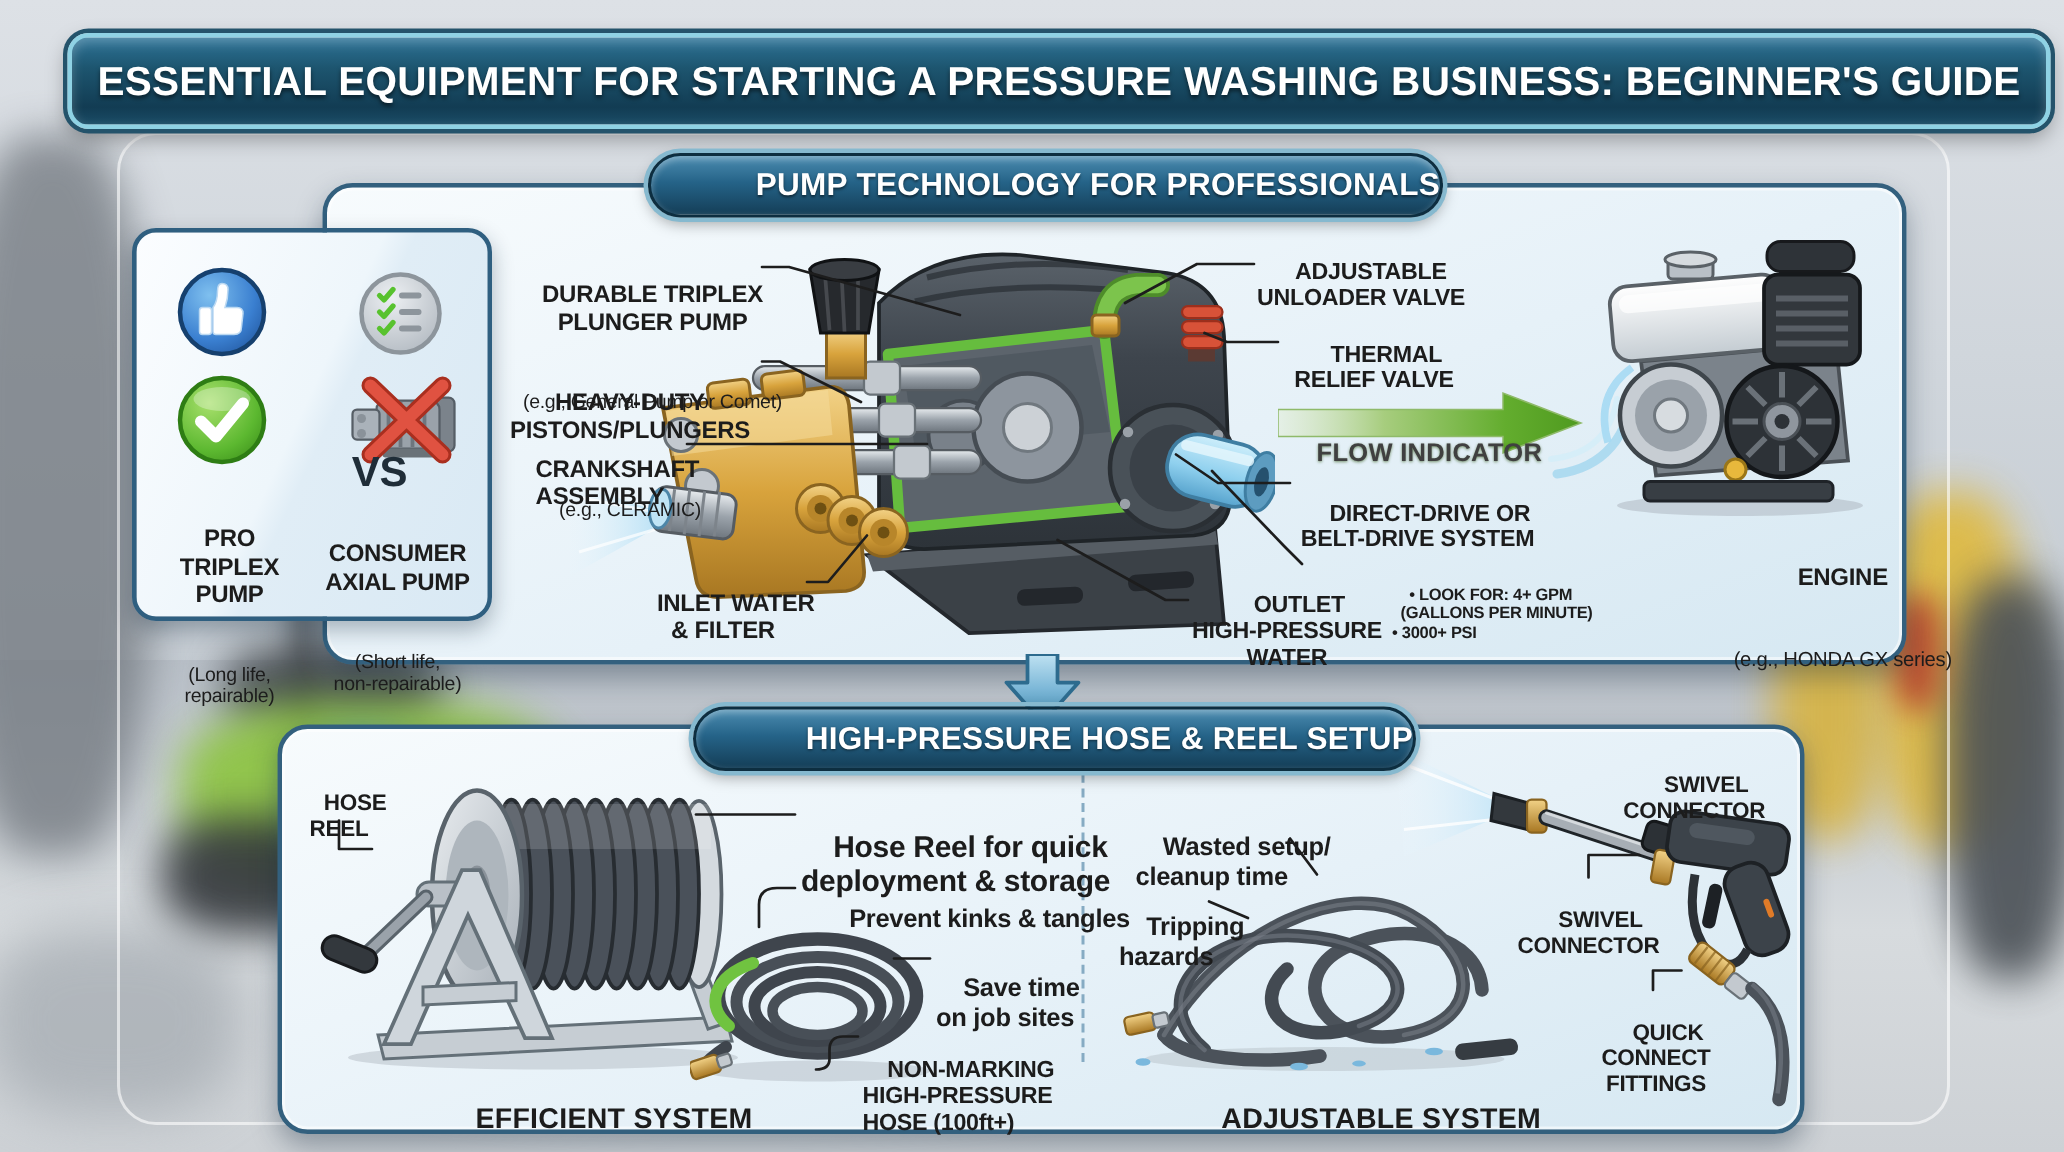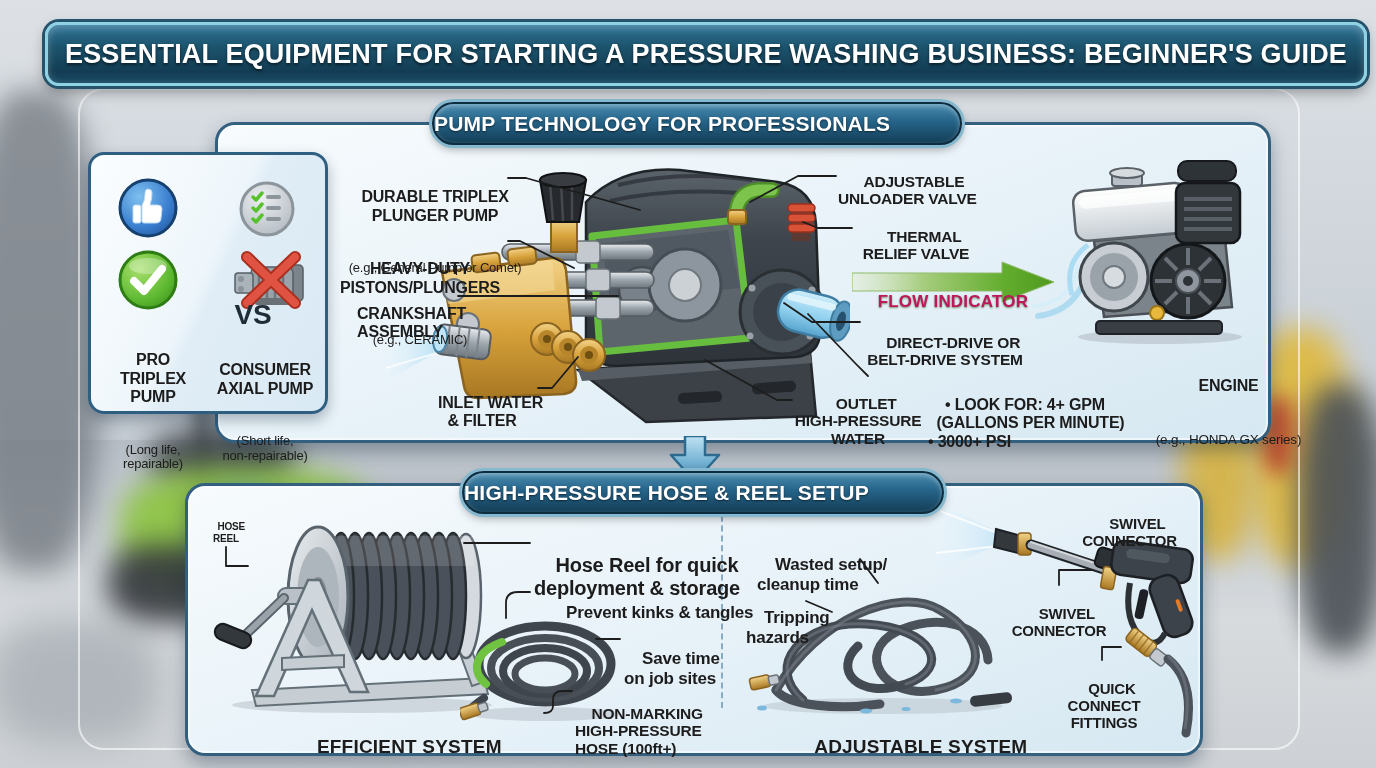--- a/index.html
+++ b/index.html
@@ -14,40 +14,40 @@
   .blob{position:absolute;filter:blur(14px);border-radius:38%;}
   .frame{position:absolute;left:78px;top:88px;width:1218px;height:658px;
          border:2.5px solid rgba(255,255,255,.75);border-radius:26px;opacity:.8;}
   
   .banner{position:absolute;left:30px;top:22px;width:1316px;height:58px;z-index:6;
           display:flex;align-items:center;justify-content:center;border-radius:14px;
           background:linear-gradient(180deg,#2d7397 0%,#1d556f 35%,#123c53 80%,#1a4c66 100%);
           border:3px solid #8fd2e4;box-shadow:0 0 0 3px #24536b,0 6px 14px rgba(0,0,0,.35),inset 0 3px 8px rgba(255,255,255,.25);
           color:#fff;font-weight:700;font-size:27px;letter-spacing:.2px;
           text-shadow:0 2px 3px rgba(0,0,0,.55);white-space:pre;margin-left:15px;}
-  .pill{position:absolute;z-index:6;display:flex;align-items:center;justify-content:flex-start;
+  .pill{position:absolute;z-index:6;display:flex;align-items:center;justify-content:flex-end;
         color:#fff;font-weight:700;font-size:21px;border-radius:22px;letter-spacing:.2px;
         background:linear-gradient(180deg,#4b8cb0 0%,#256388 45%,#143e57 100%);
         border:2px solid #0d2e40;
         box-shadow:0 0 0 3px #86b9cf,0 4px 10px rgba(0,0,0,.35),inset 0 2px 5px rgba(255,255,255,.35);
         text-shadow:0 1px 2px rgba(0,0,0,.55);white-space:pre;}
   .panel{position:absolute;z-index:2;border:3px solid #33607e;border-radius:20px;
          background:linear-gradient(160deg,#f7fbfd 0%,#e6f1f8 55%,#d6e8f2 100%);
          box-shadow:0 8px 18px rgba(20,40,60,.35),inset 0 0 0 2px rgba(255,255,255,.55);}
   .vs-card{position:absolute;z-index:5;left:88px;top:152px;width:234px;height:256px;
            border:3px solid #2f5f80;border-radius:16px;
            background:linear-gradient(115deg,#fbfdff 0%,#eef6fb 47%,#e0edf6 53%,#d9e9f4 100%);
            box-shadow:0 6px 14px rgba(20,40,60,.32);}
   
   .lbl{position:absolute;z-index:7;font-weight:700;color:#1c1c1c;white-space:pre;
        line-height:1.14;letter-spacing:-.2px;}
   .tc{text-align:center;}
   .sub{font-weight:400;}
   .dash-div{position:absolute;z-index:5;border-left:2.5px dashed #86abc3;}
-  .flow-text{position:absolute;z-index:7;color:#be185d;font-weight:700;font-size:17px;
+  .flow-text{position:absolute;z-index:7;color:#404040;font-weight:700;font-size:17px;
              text-align:right;text-shadow:0 1px 2px rgba(40,80,10,.6);letter-spacing:.2px;white-space:pre;}
   svg{display:block;}
   .illus{position:absolute;z-index:3;}
   #lines{position:absolute;left:0;top:0;z-index:4;pointer-events:none;}
 </style>
 </head>
 <body>
 
 <div id="stage">
 
@@ -528,31 +528,31 @@
   </div>
   <div class="lbl tc" style="left:858px;top:316px;width:174px;font-size:15.5px;">
     <span>DIRECT-DRIVE OR
 BELT-DRIVE SYSTEM</span>
   </div>
   <div class="lbl tc" style="left:794px;top:377px;width:128px;font-size:15.5px;">
     <span>OUTLET
 HIGH-PRESSURE
 WATER</span>
   </div>
-  <div class="lbl" style="left:928px;top:378px;width:218px;font-size:16px;text-align:left;">
+  <div class="lbl" style="left:928px;top:378px;width:218px;font-size:11px;text-align:left;">
     <span>• LOOK FOR: 4+ GPM
   (GALLONS PER MINUTE)
 • 3000+ PSI</span>
   </div>
   <div class="lbl tc" style="left:1146px;top:341px;width:165px;font-size:16px;">
     <div>ENGINE</div>
     <div class="sub" style="font-size:13.5px;">(e.g., HONDA GX series)</div>
   </div>
 
-  <div class="lbl tc" style="left:200px;top:510px;width:52px;font-size:10px;">
+  <div class="lbl tc" style="left:200px;top:510px;width:52px;font-size:15px;">
     <span>HOSE
 REEL</span>
   </div>
   <div class="lbl" style="left:534px;top:531px;width:195px;font-size:20px;">
     <span>Hose Reel for quick
 deployment &amp; storage</span>
   </div>
   <div class="lbl" style="left:548px;top:584px;width:205px;font-size:17px;">
     <span>Prevent kinks &amp; tangles</span>
   </div>

